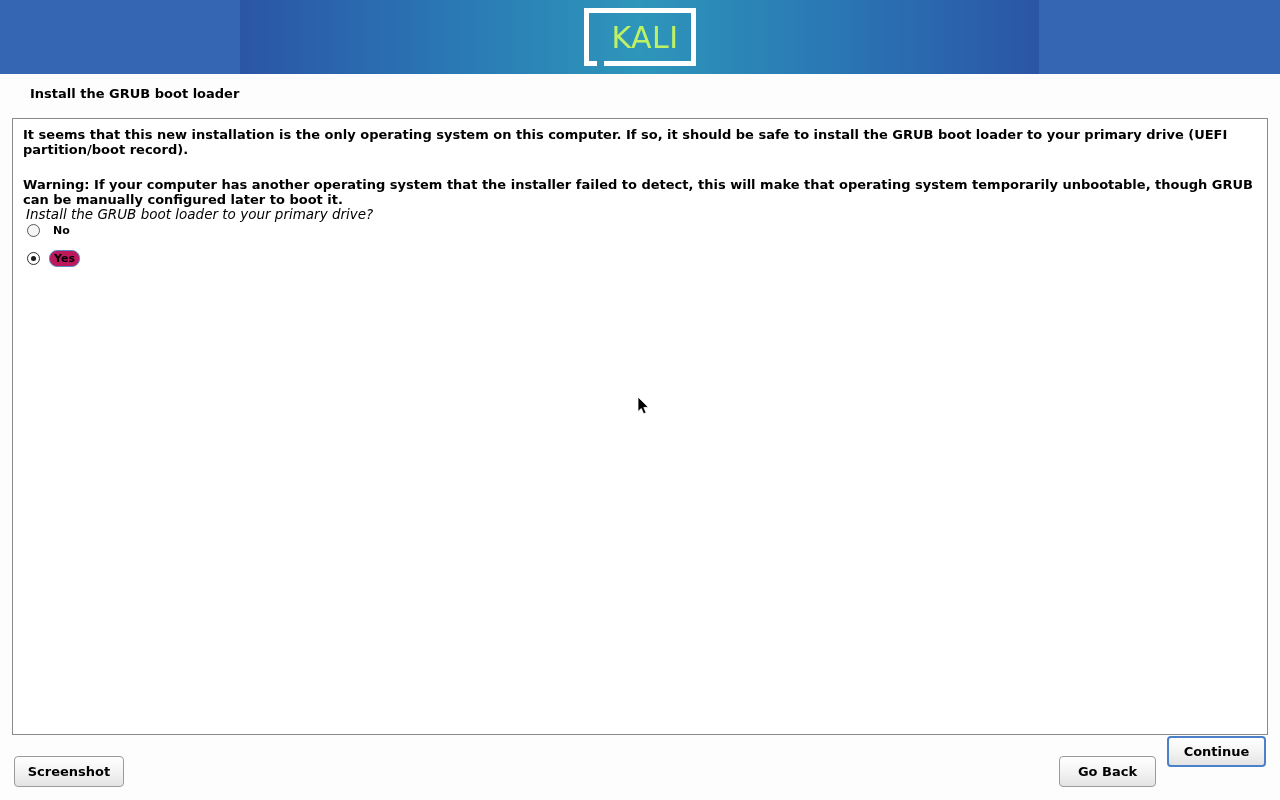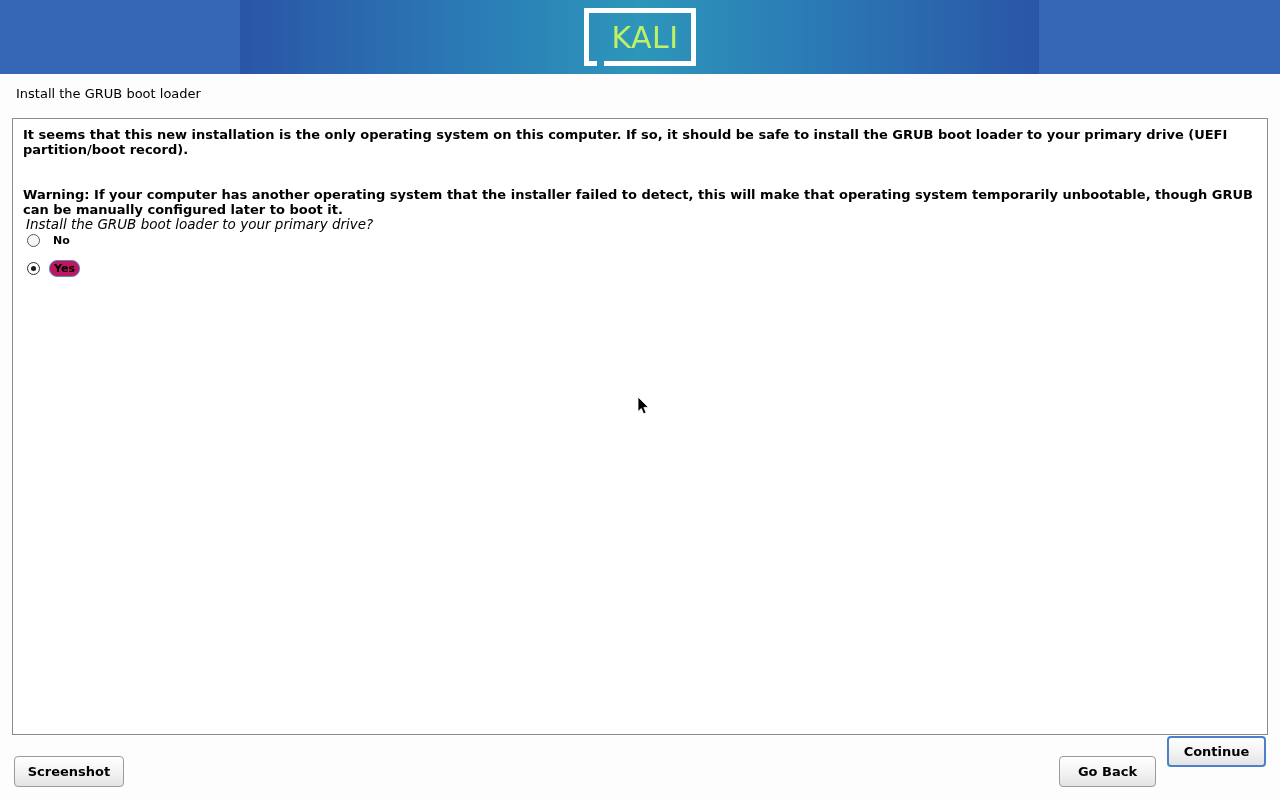--- a/index.html
+++ b/index.html
@@ -32,41 +32,41 @@
     display: flex; align-items: center; justify-content: center;
     color: #bef264;
     font-size: 30px;
     font-weight: normal;
     letter-spacing: 0.5px;
     padding-top: 1px;
   }
 
   
   .page-title {
-    position: absolute; left: 16px; top: 86px;
+    position: absolute; left: 30px; top: 86px;
     font-size: 13px;
-    font-weight: normal;
+    font-weight: bold;
     color: #000000;
   }
 
   
   .content-box {
     position: absolute; left: 12px; top: 118px;
     width: 1256px; height: 617px;
     background: #ffffff;
     border: 1px solid #8a8a8a;
     padding: 8px 10px;
   }
   .para {
     font-size: 13px;
     font-weight: bold;
     color: #000000;
     line-height: 15px;
   }
-  .para-1 { margin-bottom: 30px; }
+  .para-1 { margin-bottom: 20px; }
   .para-2 { }
   .question {
     font-size: 13.5px;
     font-style: italic;
     color: #000000;
     line-height: 15px;
     margin-left: 3px;
   }
 
   

